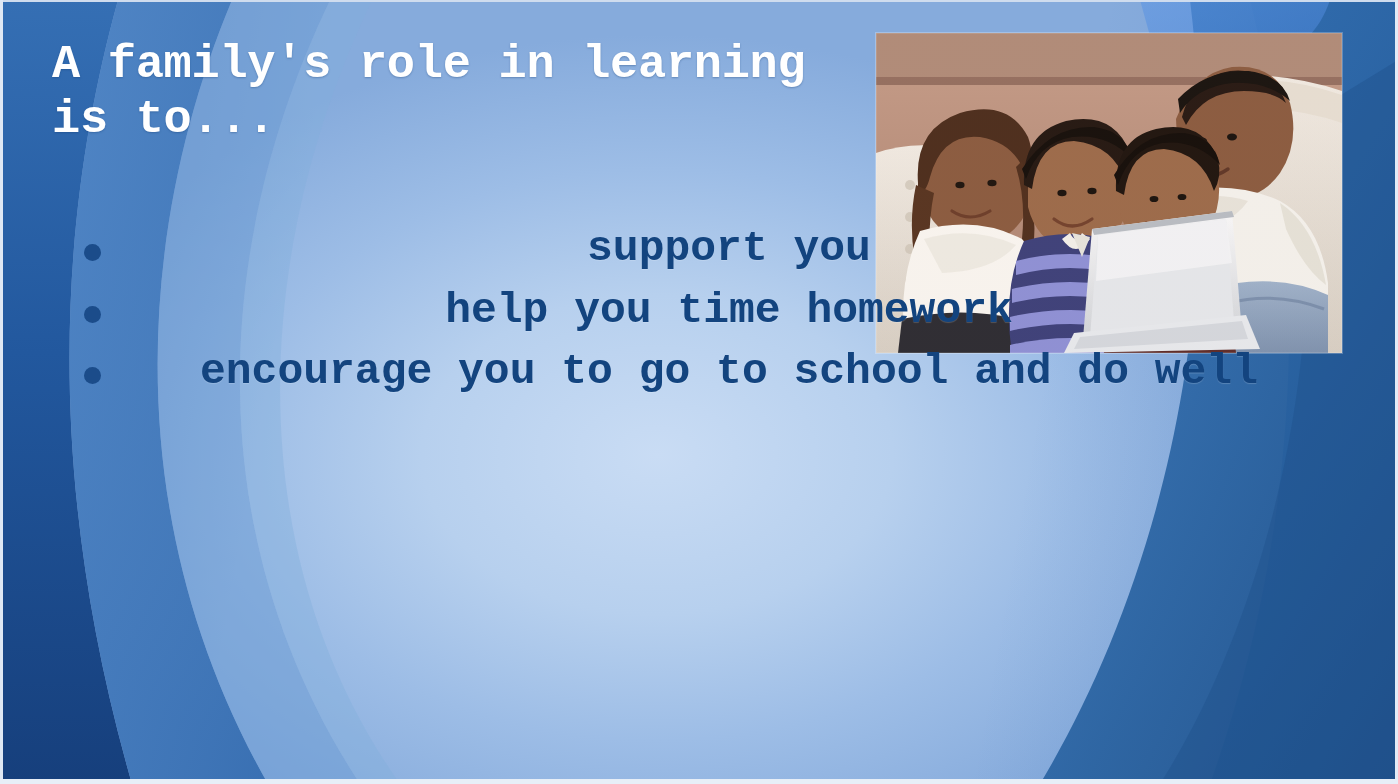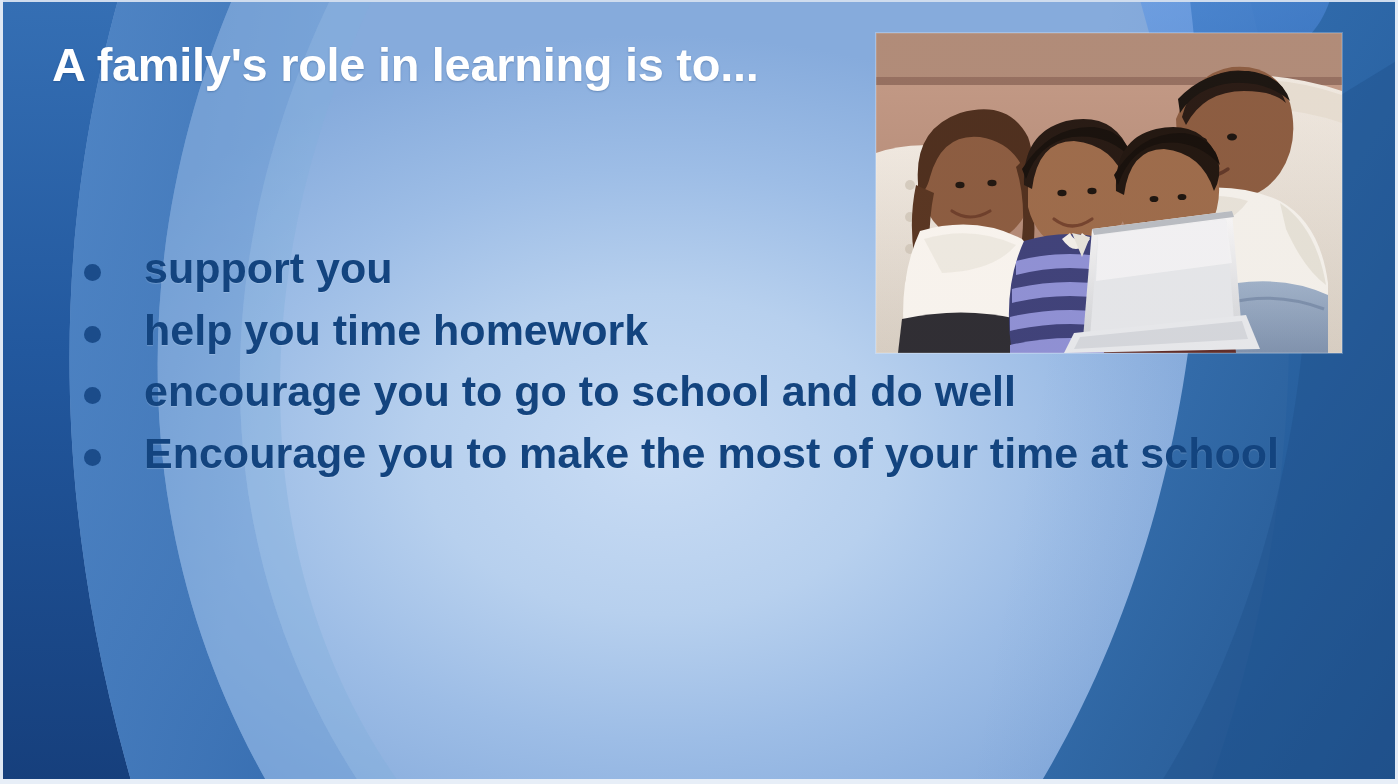--- a/index.html
+++ b/index.html
@@ -3,21 +3,21 @@
 <meta charset="utf-8">
 <title>Slide</title>
 <style>
   * { margin:0; padding:0; box-sizing:border-box; }
   html,body { width:1398px; height:784px; overflow:hidden; background:#d9e2ef; }
 
   #slide {
     position:relative;
     width:1398px; height:784px;
     overflow:hidden;
-    font-family:Liberation Sans, sans-serif;
+    font-family:Liberation Mono, monospace;
     background:#8fb3df;
     padding-left:28px;
   }
 
   
   .bg-base {
     position:absolute; inset:0;
     background:
       radial-gradient(ellipse 620px 420px at 47% 58%, #c9dcf4 0%, #b7d0ee 38%, #9dbde6 68%, #86abdc 100%),
       linear-gradient(160deg,#8fb4e2 0%, #a8c6ea 45%, #7fa8d8 100%);
@@ -43,22 +43,23 @@
   
   #title {
     position:absolute; left:52px; top:38px; width:800px;
     color:#ffffff;
     font-size:47px; font-weight:bold; line-height:1.16;
     letter-spacing:-.3px;
     text-shadow:0 1px 2px rgba(20,60,115,.35);
   }
 
   #bullets {
-    position:absolute; left:84px; top:240px; width:1230px;
+    position:absolute; left:84px; top:220px; width:1230px;
     color:#13447f;
+    text-align:center;
   }
   .bullet {
     display:flex; align-items:flex-start;
     font-size:43px; font-weight:bold; line-height:1.34;
     color:#13447f;
     margin-bottom:4px;
     text-shadow:0 1px 1px rgba(255,255,255,.18);
   }
   .dot {
     flex:0 0 auto;
@@ -245,24 +246,20 @@
       <span class="btext">support you</span>
     </div>
     <div class="bullet">
       <span class="dot"></span>
       <span class="btext">help you time homework</span>
     </div>
     <div class="bullet">
       <span class="dot"></span>
       <span class="btext">encourage you to go to school and do well</span>
     </div>
-    <div class="bullet">
-      <span class="dot"></span>
-      <span class="btext">Encourage you to make the most of your time at school</span>
-    </div>
   </div>
 
   <div class="frame-t"></div>
   <div class="frame-l"></div>
   <div class="frame-r"></div>
   <div class="frame-b"></div>
 
 </div>
 
 </body></html>

